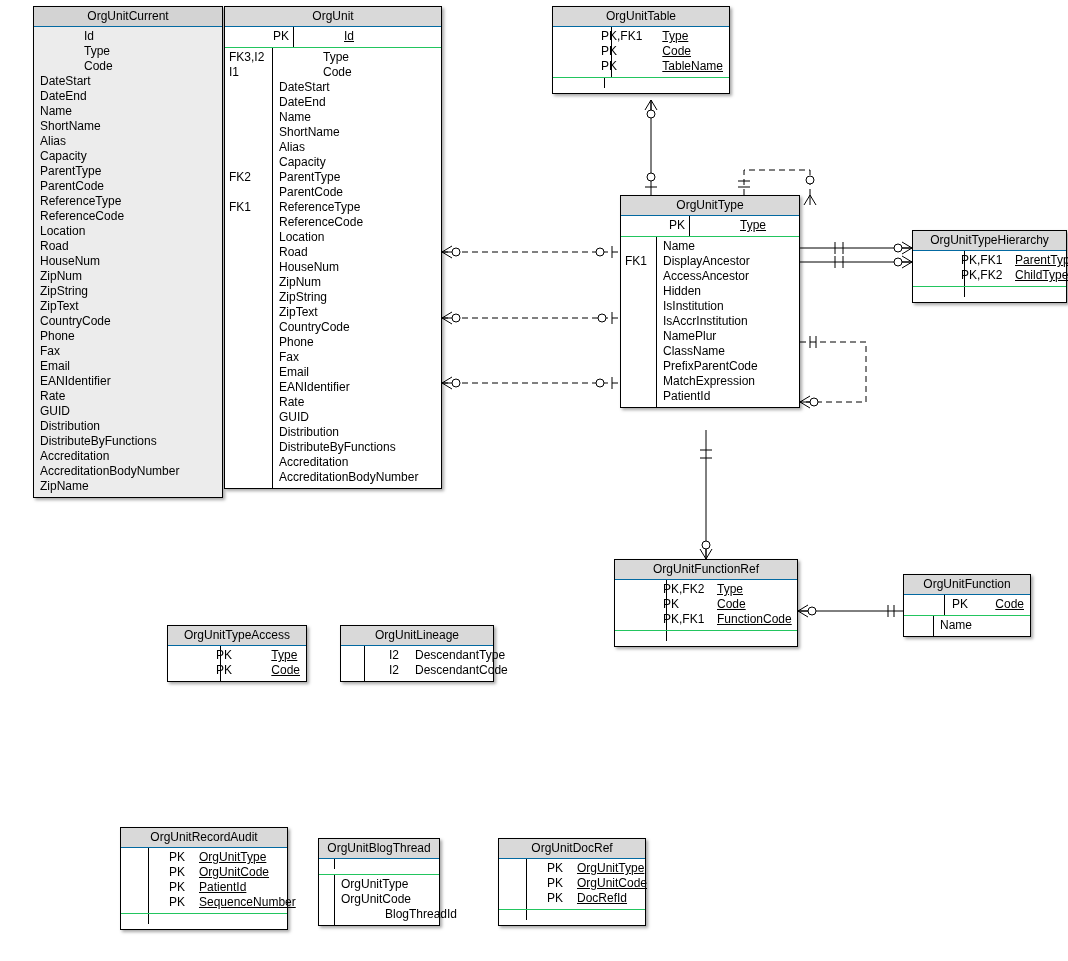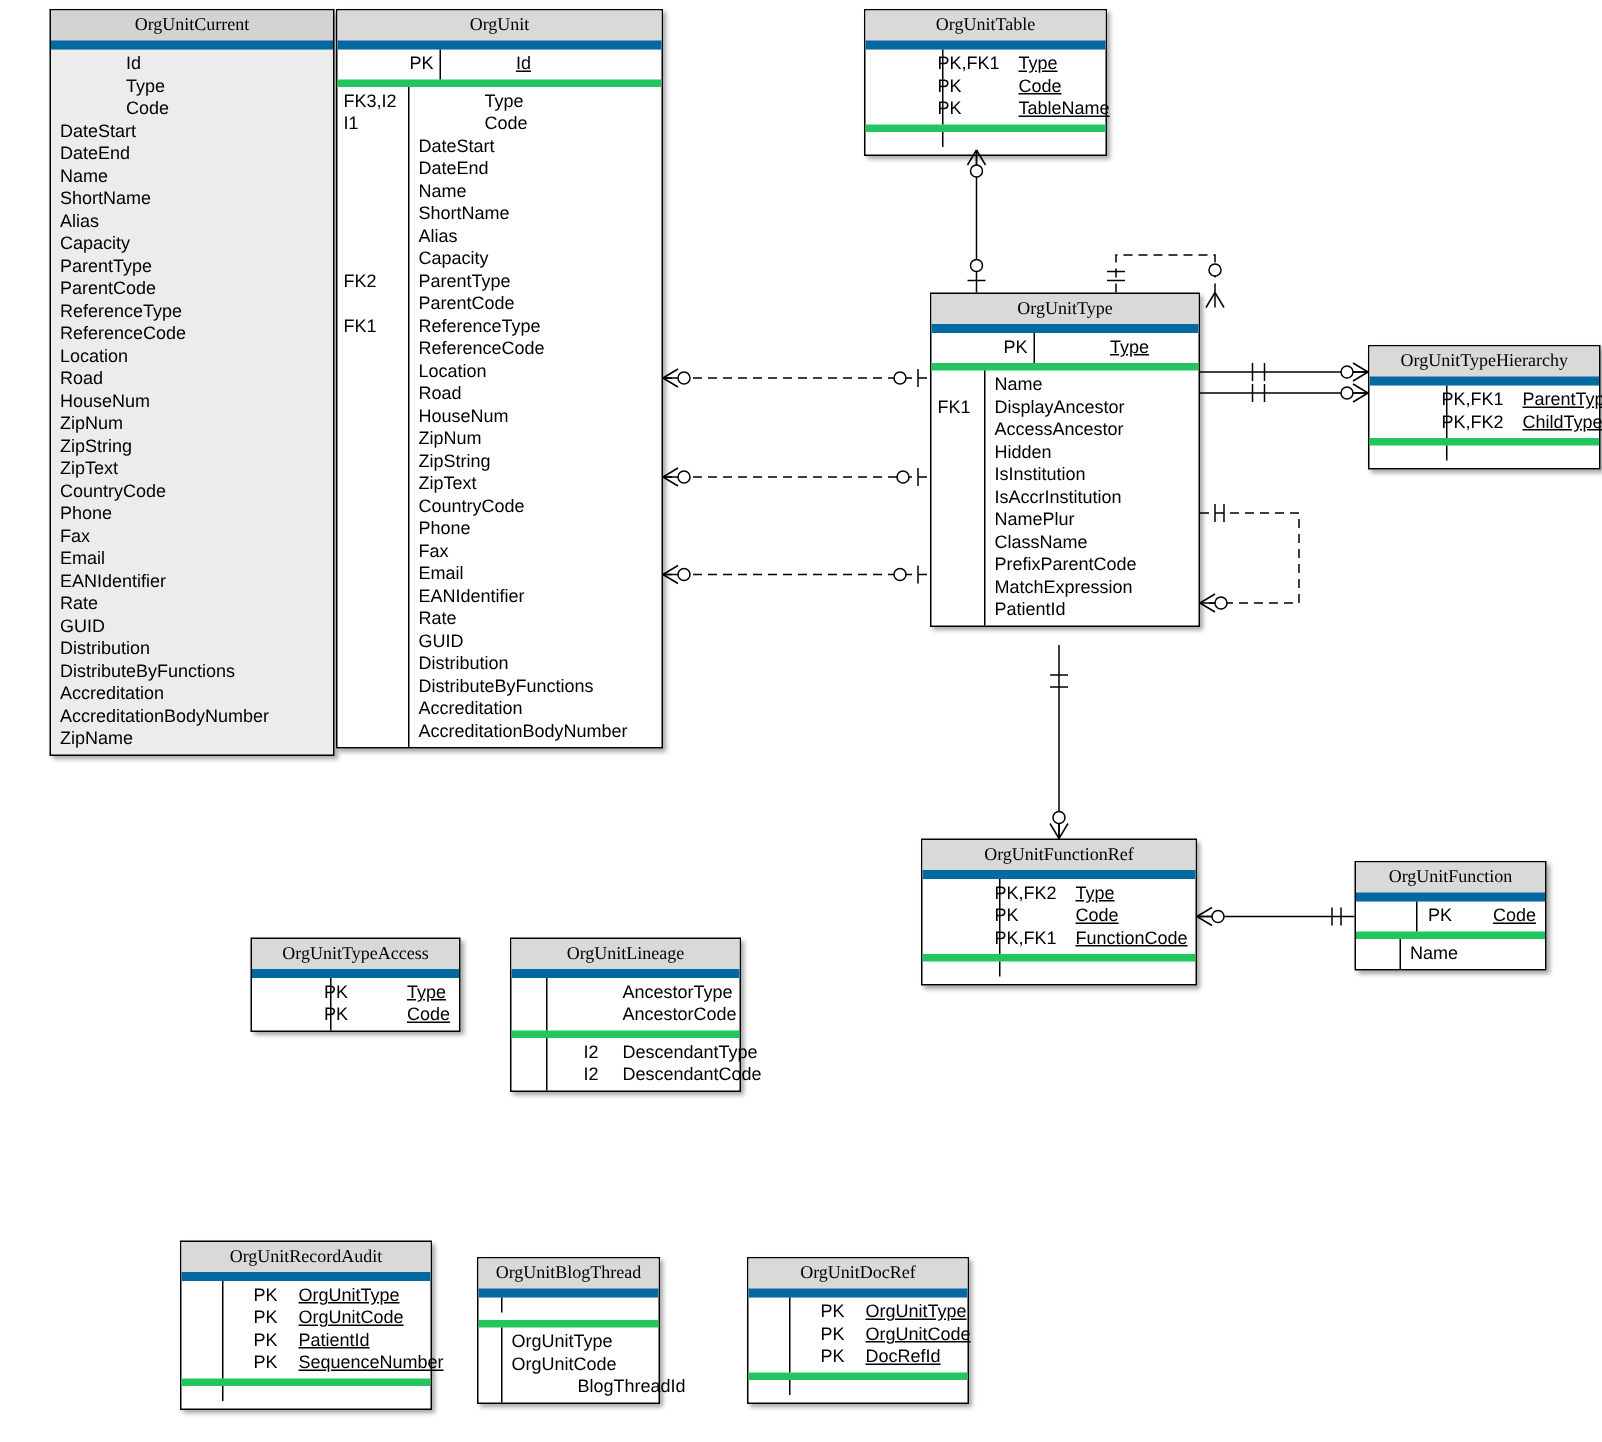--- a/index.html
+++ b/index.html
@@ -15,26 +15,25 @@
   .entity {
     position: absolute;
     border: 1px solid #000;
     background: #fff;
     box-sizing: border-box;
   }
   .entity.shadow { box-shadow: 2px 2px 3px rgba(0,0,0,0.35); }
   .etitle {
     background: #d9d9d9;
     text-align: center;
-    border-bottom: 6px solid #0369a1;
+    border-bottom: 1px solid #0369a1;
     padding: 2px 0 3px 0;
     font-size: 12px;
-    font-family: Liberation Serif, serif;
   }
-  .section { display:flex; border-bottom:5px solid #22c55e; }
+  .section { display:flex; border-bottom:1px solid #22c55e; }
   .section:last-child { border-bottom:none; }
   .kcol {
     border-right:1px solid #000;
     padding:2px 4px 3px 4px;
     min-width: 34px;
     box-sizing:border-box;
     font-size:12px;
     line-height:15px;
   }
   .acol {
@@ -158,21 +157,21 @@
         <div class="row">Rate</div>
         <div class="row">GUID</div>
         <div class="row">Distribution</div>
         <div class="row">DistributeByFunctions</div>
         <div class="row">Accreditation</div>
         <div class="row">AccreditationBodyNumber</div>
       </div>
   </div>
 </div>
 
-<div class="entity shadow" style="left:576px; top:6px; width:162px;">
+<div class="entity shadow" style="left:552px; top:6px; width:178px;">
   <div class="etitle">OrgUnitTable</div>
   <div class="section">
     <div class="kcol" id="orgunittable-pk-keys" style="min-width:52px;">
         <div class="row b">PK,FK1</div>
         <div class="row b">PK</div>
         <div class="row b">PK</div>
       </div>
     <div class="acol" id="orgunittable-pk-attrs">
         <div class="row b u">Type</div>
         <div class="row b u">Code</div>
@@ -292,30 +291,20 @@
       </div>
     <div class="acol" id="orgunittypeaccess-pk-attrs">
         <div class="row b u">Type</div>
         <div class="row b u">Code</div>
       </div>
   </div>
 </div>
 
 <div class="entity shadow" style="left:340px; top:625px; width:154px;">
   <div class="etitle">OrgUnitLineage</div>
-  <div class="section">
-    <div class="kcol" id="orgunitlineage-top-keys" style="min-width:24px;">
-        <div class="row">&nbsp;</div>
-        <div class="row">&nbsp;</div>
-      </div>
-    <div class="acol" id="orgunitlineage-top-attrs">
-        <div class="row b">AncestorType</div>
-        <div class="row b">AncestorCode</div>
-      </div>
-  </div>
   <div class="section">
     <div class="kcol" id="orgunitlineage-body-keys" style="min-width:24px;">
         <div class="row b">I2</div>
         <div class="row b">I2</div>
       </div>
     <div class="acol" id="orgunitlineage-body-attrs">
         <div class="row b">DescendantType</div>
         <div class="row b">DescendantCode</div>
       </div>
   </div>

